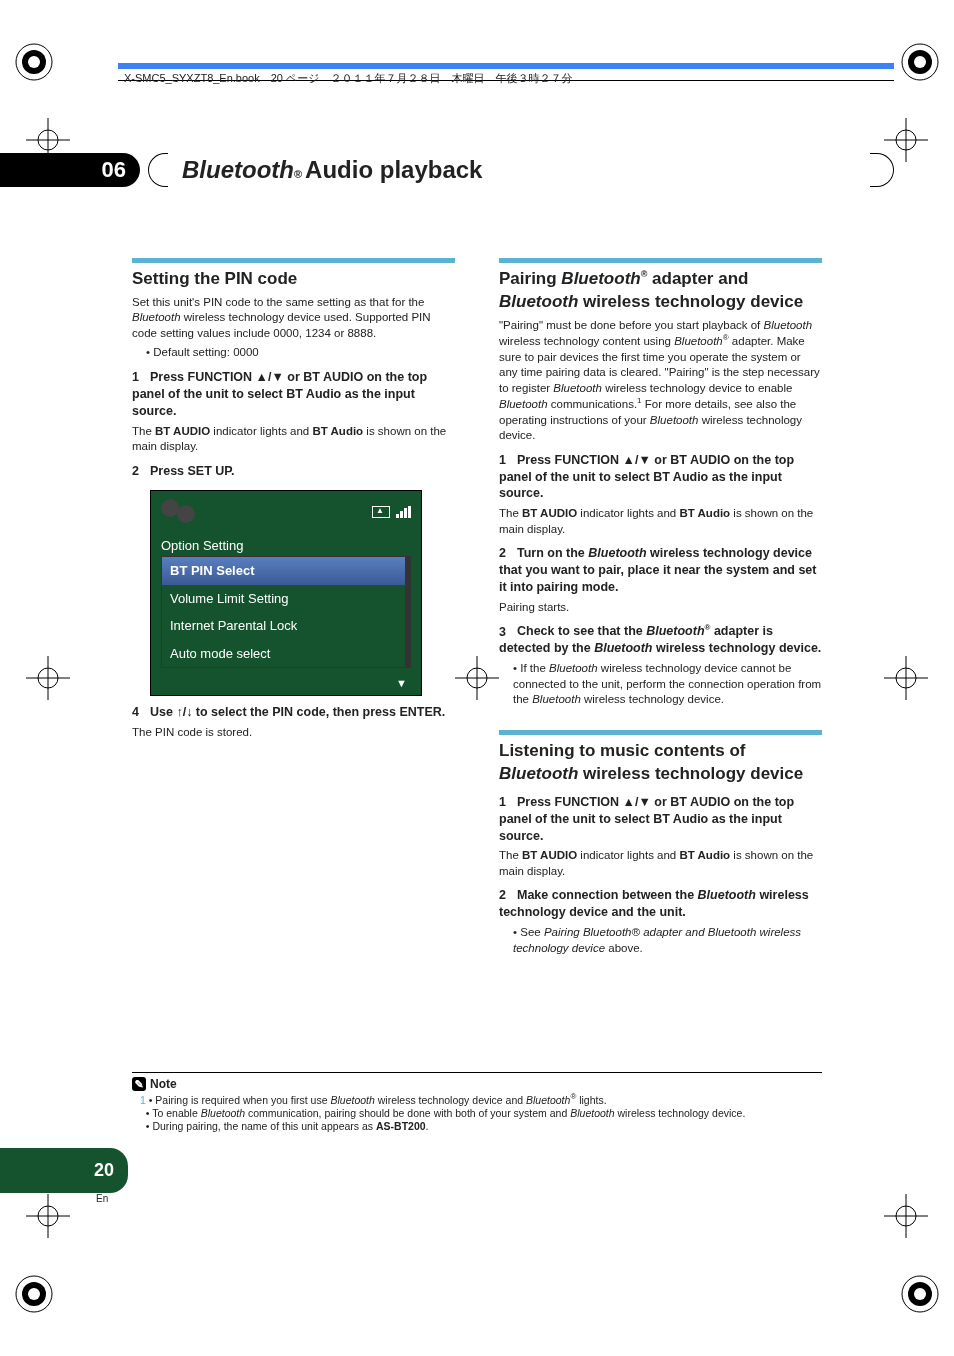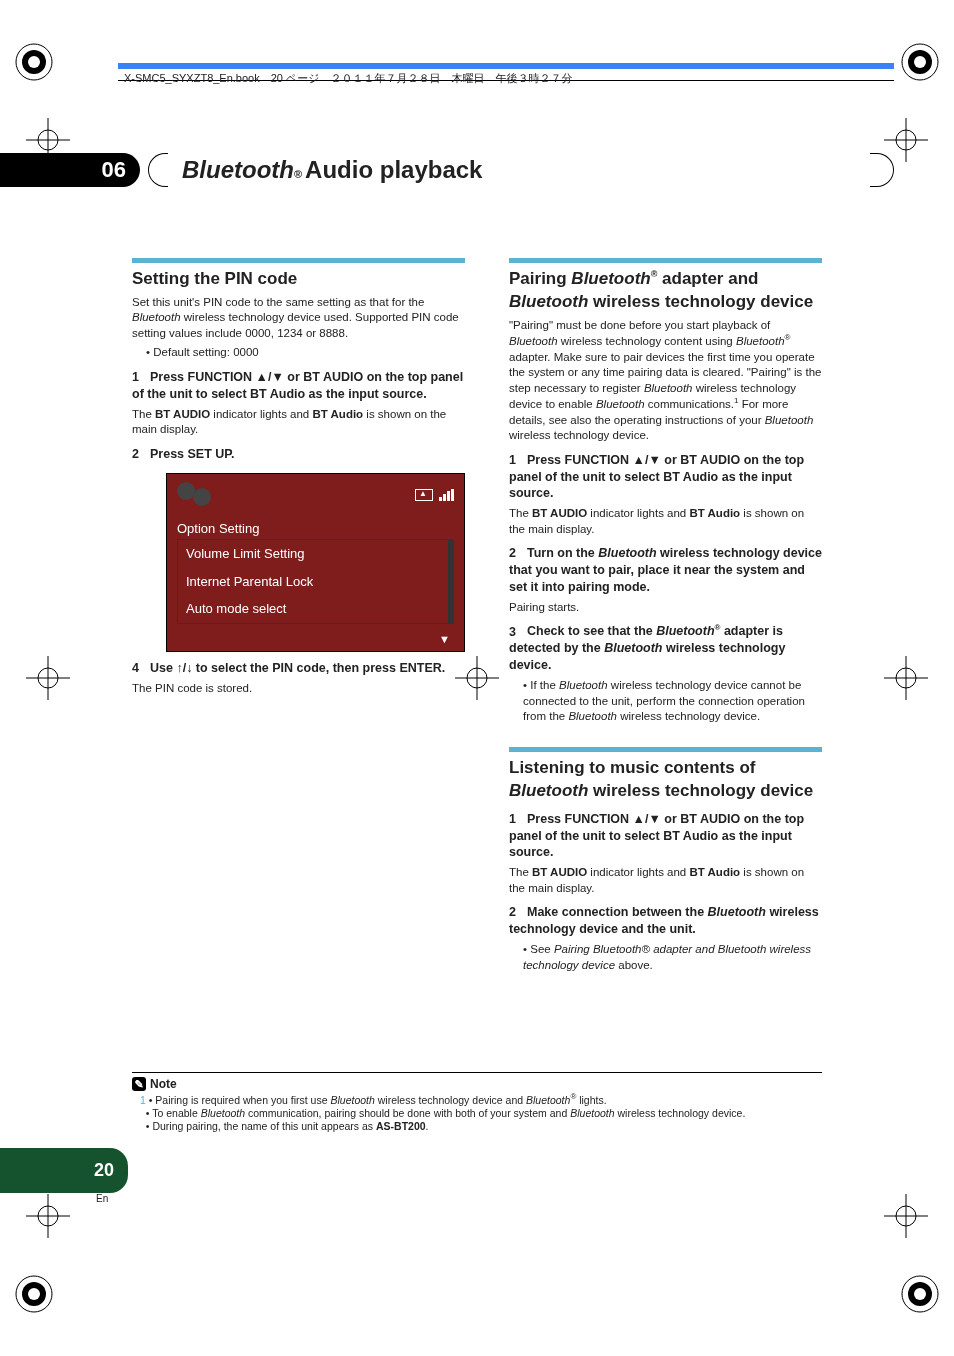--- a/index.html
+++ b/index.html
@@ -114,24 +114,24 @@
   .col .step { font-weight: 700; margin-top: 8px; }
   .col .step .num { display: inline-block; width: 18px; }
   .col .sub { font-size: 11.5px; }
   .col .sub b { font-weight: 700; }
   .col .bullet { margin-left: 14px; font-size: 11.5px; }
   .col .bullet::before { content: "• "; }
   .col .ital-source { font-style: italic; }
 
   
   .osd {
-    background: #7f1d1d;
+    background: #14532d;
     color: #fff;
-    width: 299px;
-    margin: 10px 0 8px 34px;
+    width: 272px;
+    margin: 10px 0 8px 18px;
     border: 1px solid #000;
     font-size: 13px;
   }
   .osd .top {
     height: 42px;
     display: flex;
     align-items: center;
     justify-content: flex-end;
     padding: 0 10px;
     gap: 6px;
@@ -350,20 +350,21 @@
         <span class="rect"></span>
         <span class="sig-bars">
             <span></span>
             <span></span>
             <span></span>
             <span></span>
           </span>
       </div>
       <div class="hdr">Option Setting</div>
       <div class="items">
+        <div class="row selected">BT PIN Select</div>
         <div class="row">Volume Limit Setting</div>
         <div class="row">Internet Parental Lock</div>
         <div class="row">Auto mode select</div>
       </div>
       <div class="below-arrow">▼</div>
     </div>
 
     <p class="step"><span class="num">4</span><span>Use ↑/↓ to select the PIN code, then press ENTER.</span></p>
     <p class="sub">The PIN code is stored.</p>
   </div>

